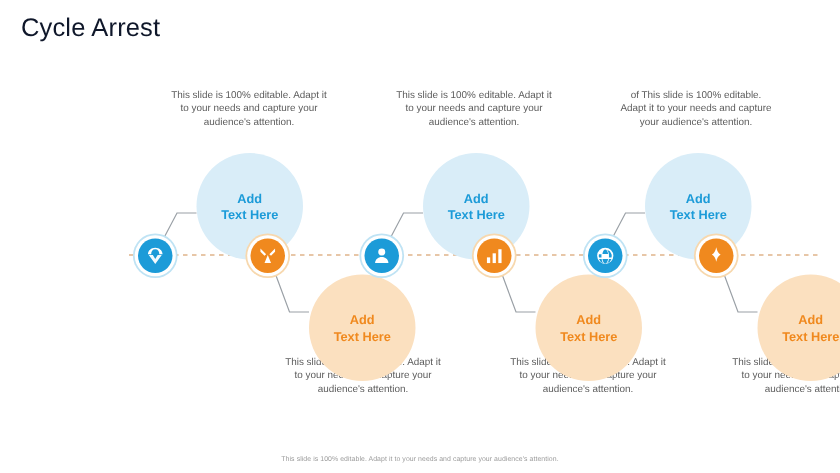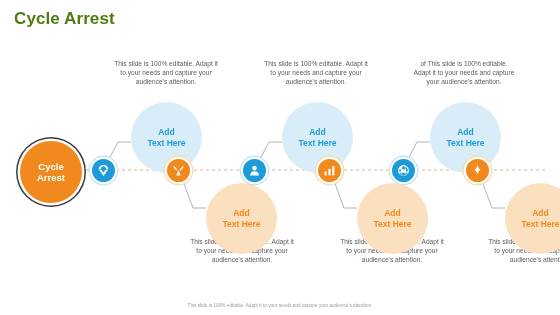--- a/index.html
+++ b/index.html
@@ -6,21 +6,21 @@
   body{
     width:560px;height:315px;overflow:hidden;
     background:#ffffff;
     font-family:"Liberation Sans","DejaVu Sans",sans-serif;
     position:relative;
   }
   #slide{position:absolute;left:0;top:0;width:560px;height:315px;background:#fff;}
 
   .title{
     position:absolute;left:14px;top:9px;
-    font-size:17px;font-weight:700;color:#4d7c0f;
+    font-size:17px;font-weight:400;color:#0f172a;
     letter-spacing:0.1px;white-space:nowrap;
   }
 
   
   #art{position:absolute;left:0;top:0;width:560px;height:315px;}
 
   
   .hub{
     position:absolute;left:20px;top:141px;width:62px;height:62px;
     border-radius:50%;
@@ -87,24 +87,20 @@
 
     <polyline points="259,161 269,142 282,142" fill="none" stroke="#9aa0a6" stroke-width="0.8"></polyline>
 
     <polyline points="334,181 344,208 357,208" fill="none" stroke="#9aa0a6" stroke-width="0.8"></polyline>
 
     <polyline points="407,161 417,142 430,142" fill="none" stroke="#9aa0a6" stroke-width="0.8"></polyline>
 
     <polyline points="482,181 492,208 505,208" fill="none" stroke="#9aa0a6" stroke-width="0.8"></polyline>
   </svg>
 
-  <div class="hub">
-    <span>Cycle</span>
-    <span>Arrest</span>
-  </div>
 
   <div class="bubble blue" style="left:131px;top:102px;">
     <b>Add</b>
     <b>Text Here</b>
   </div>
   <div class="bubble blue" style="left:282px;top:102px;">
     <b>Add</b>
     <b>Text Here</b>
   </div>
   <div class="bubble blue" style="left:430px;top:102px;">

